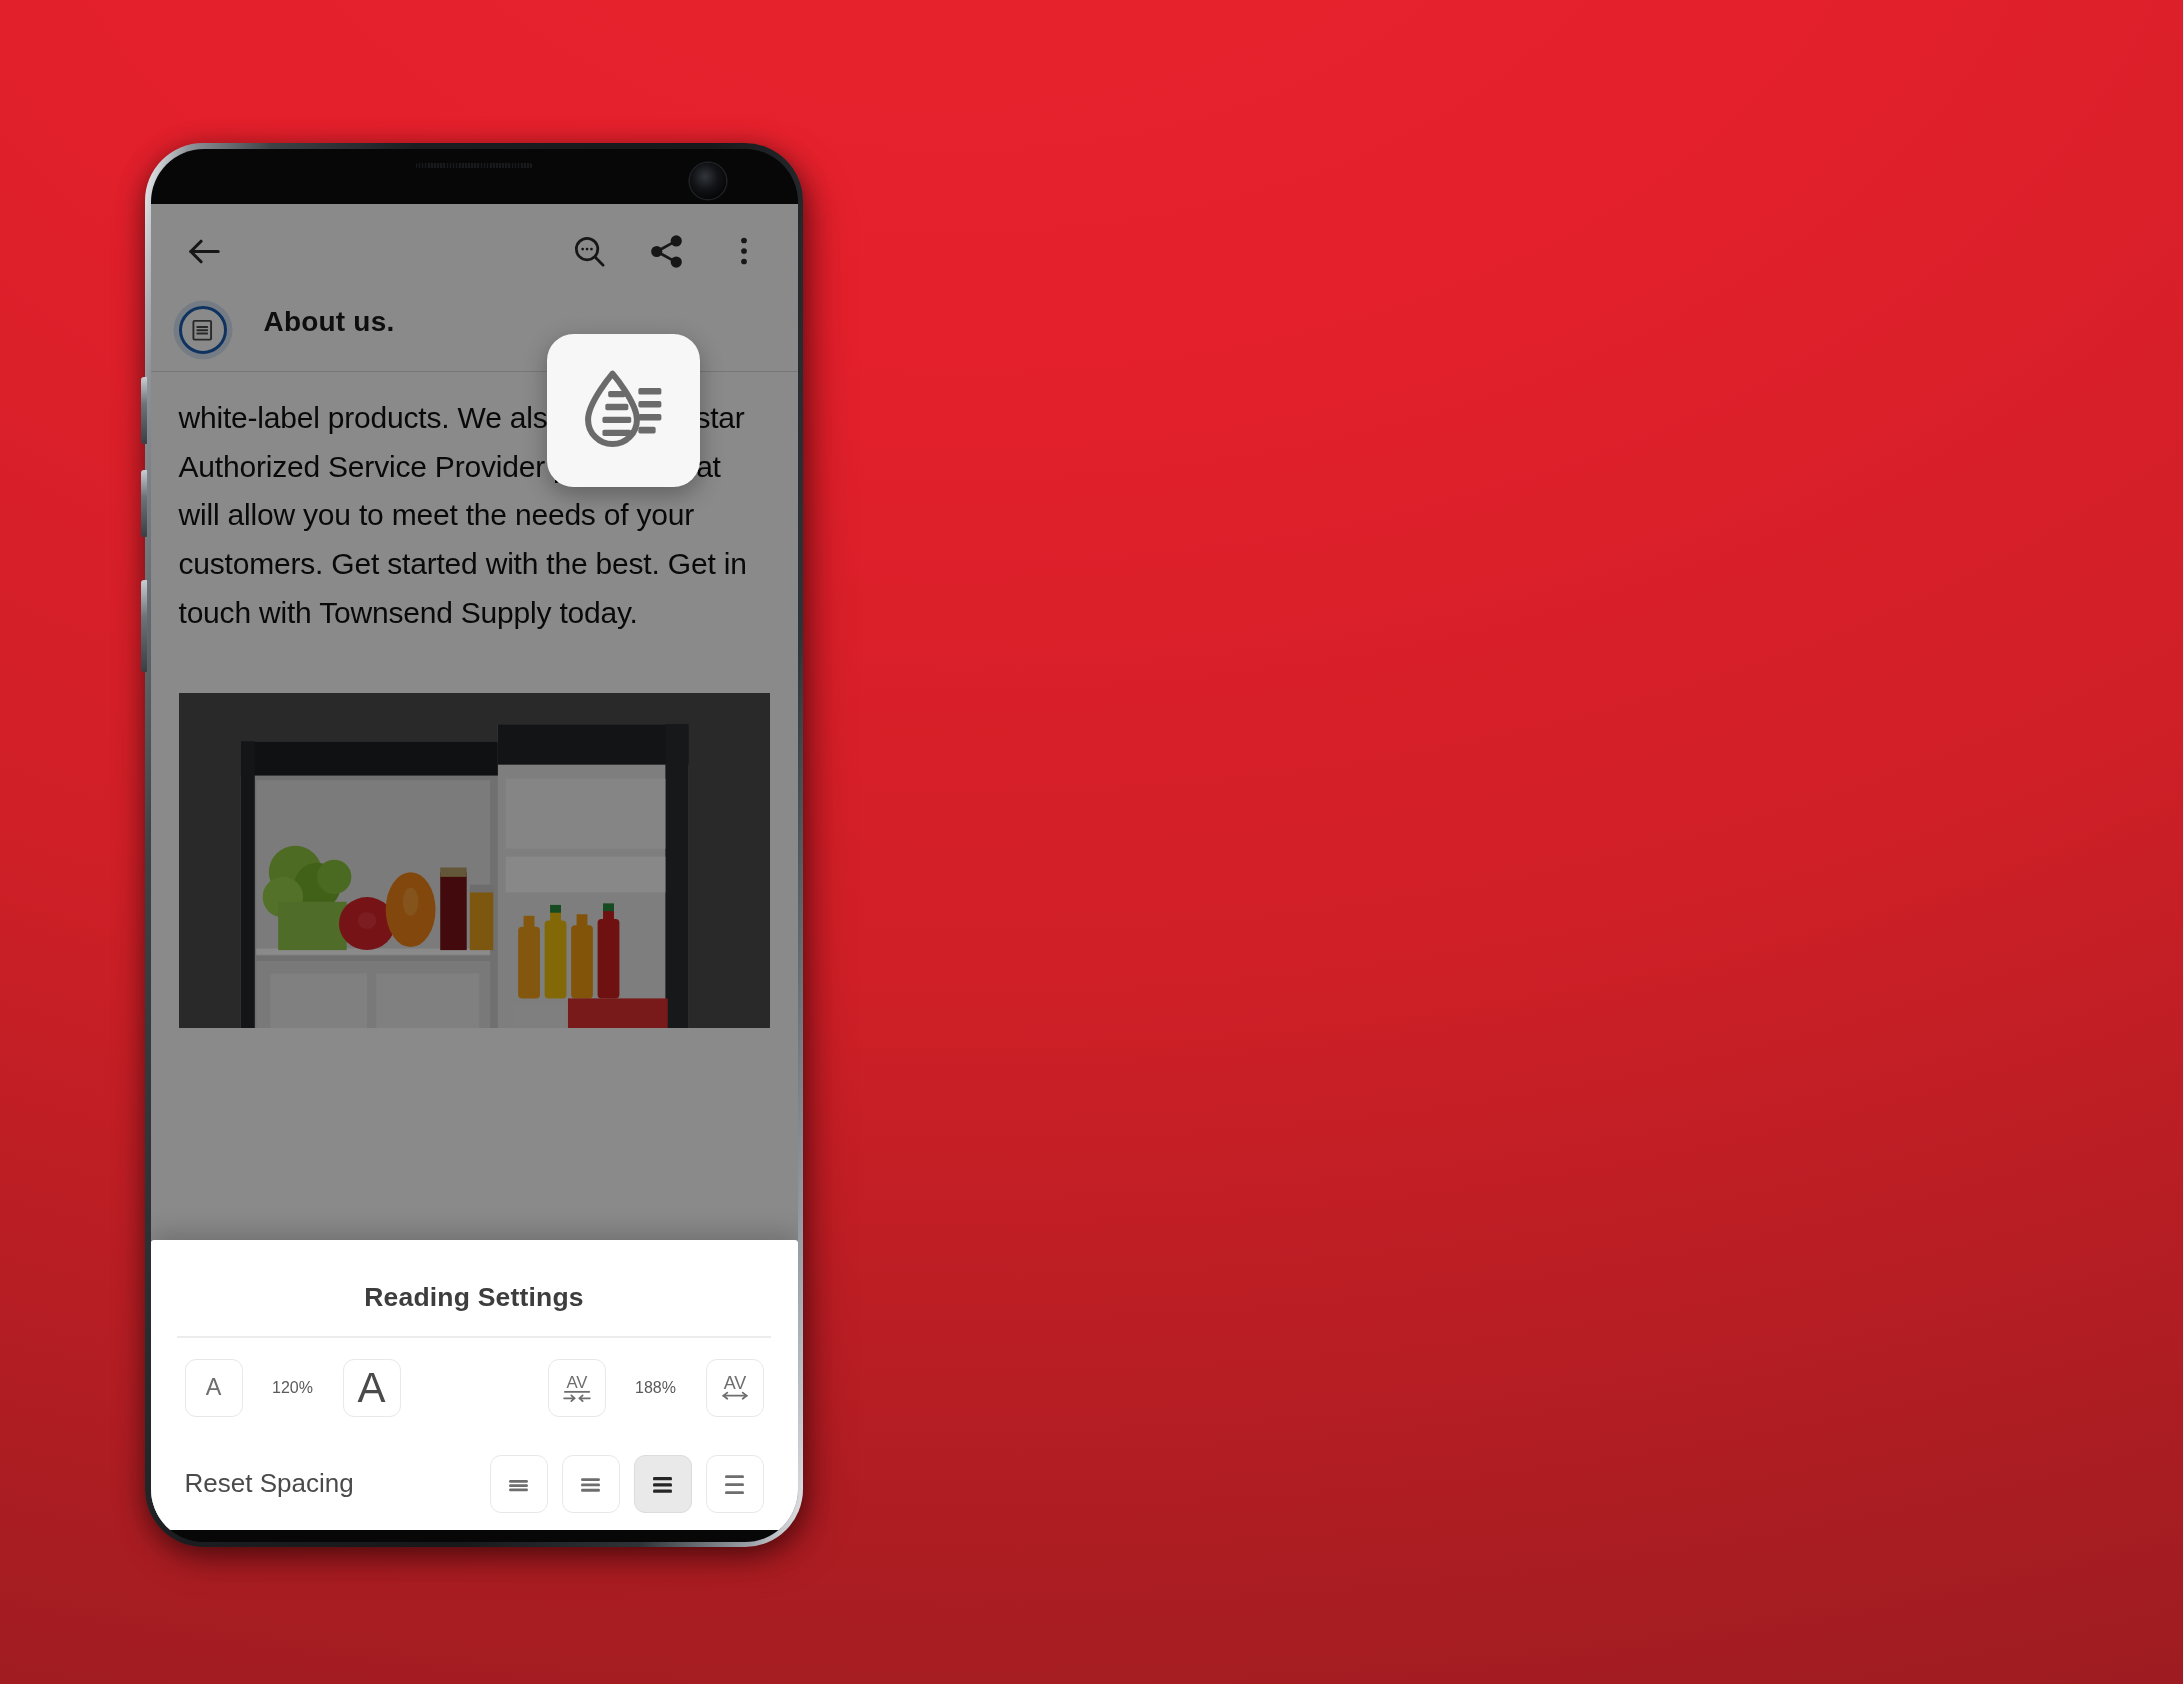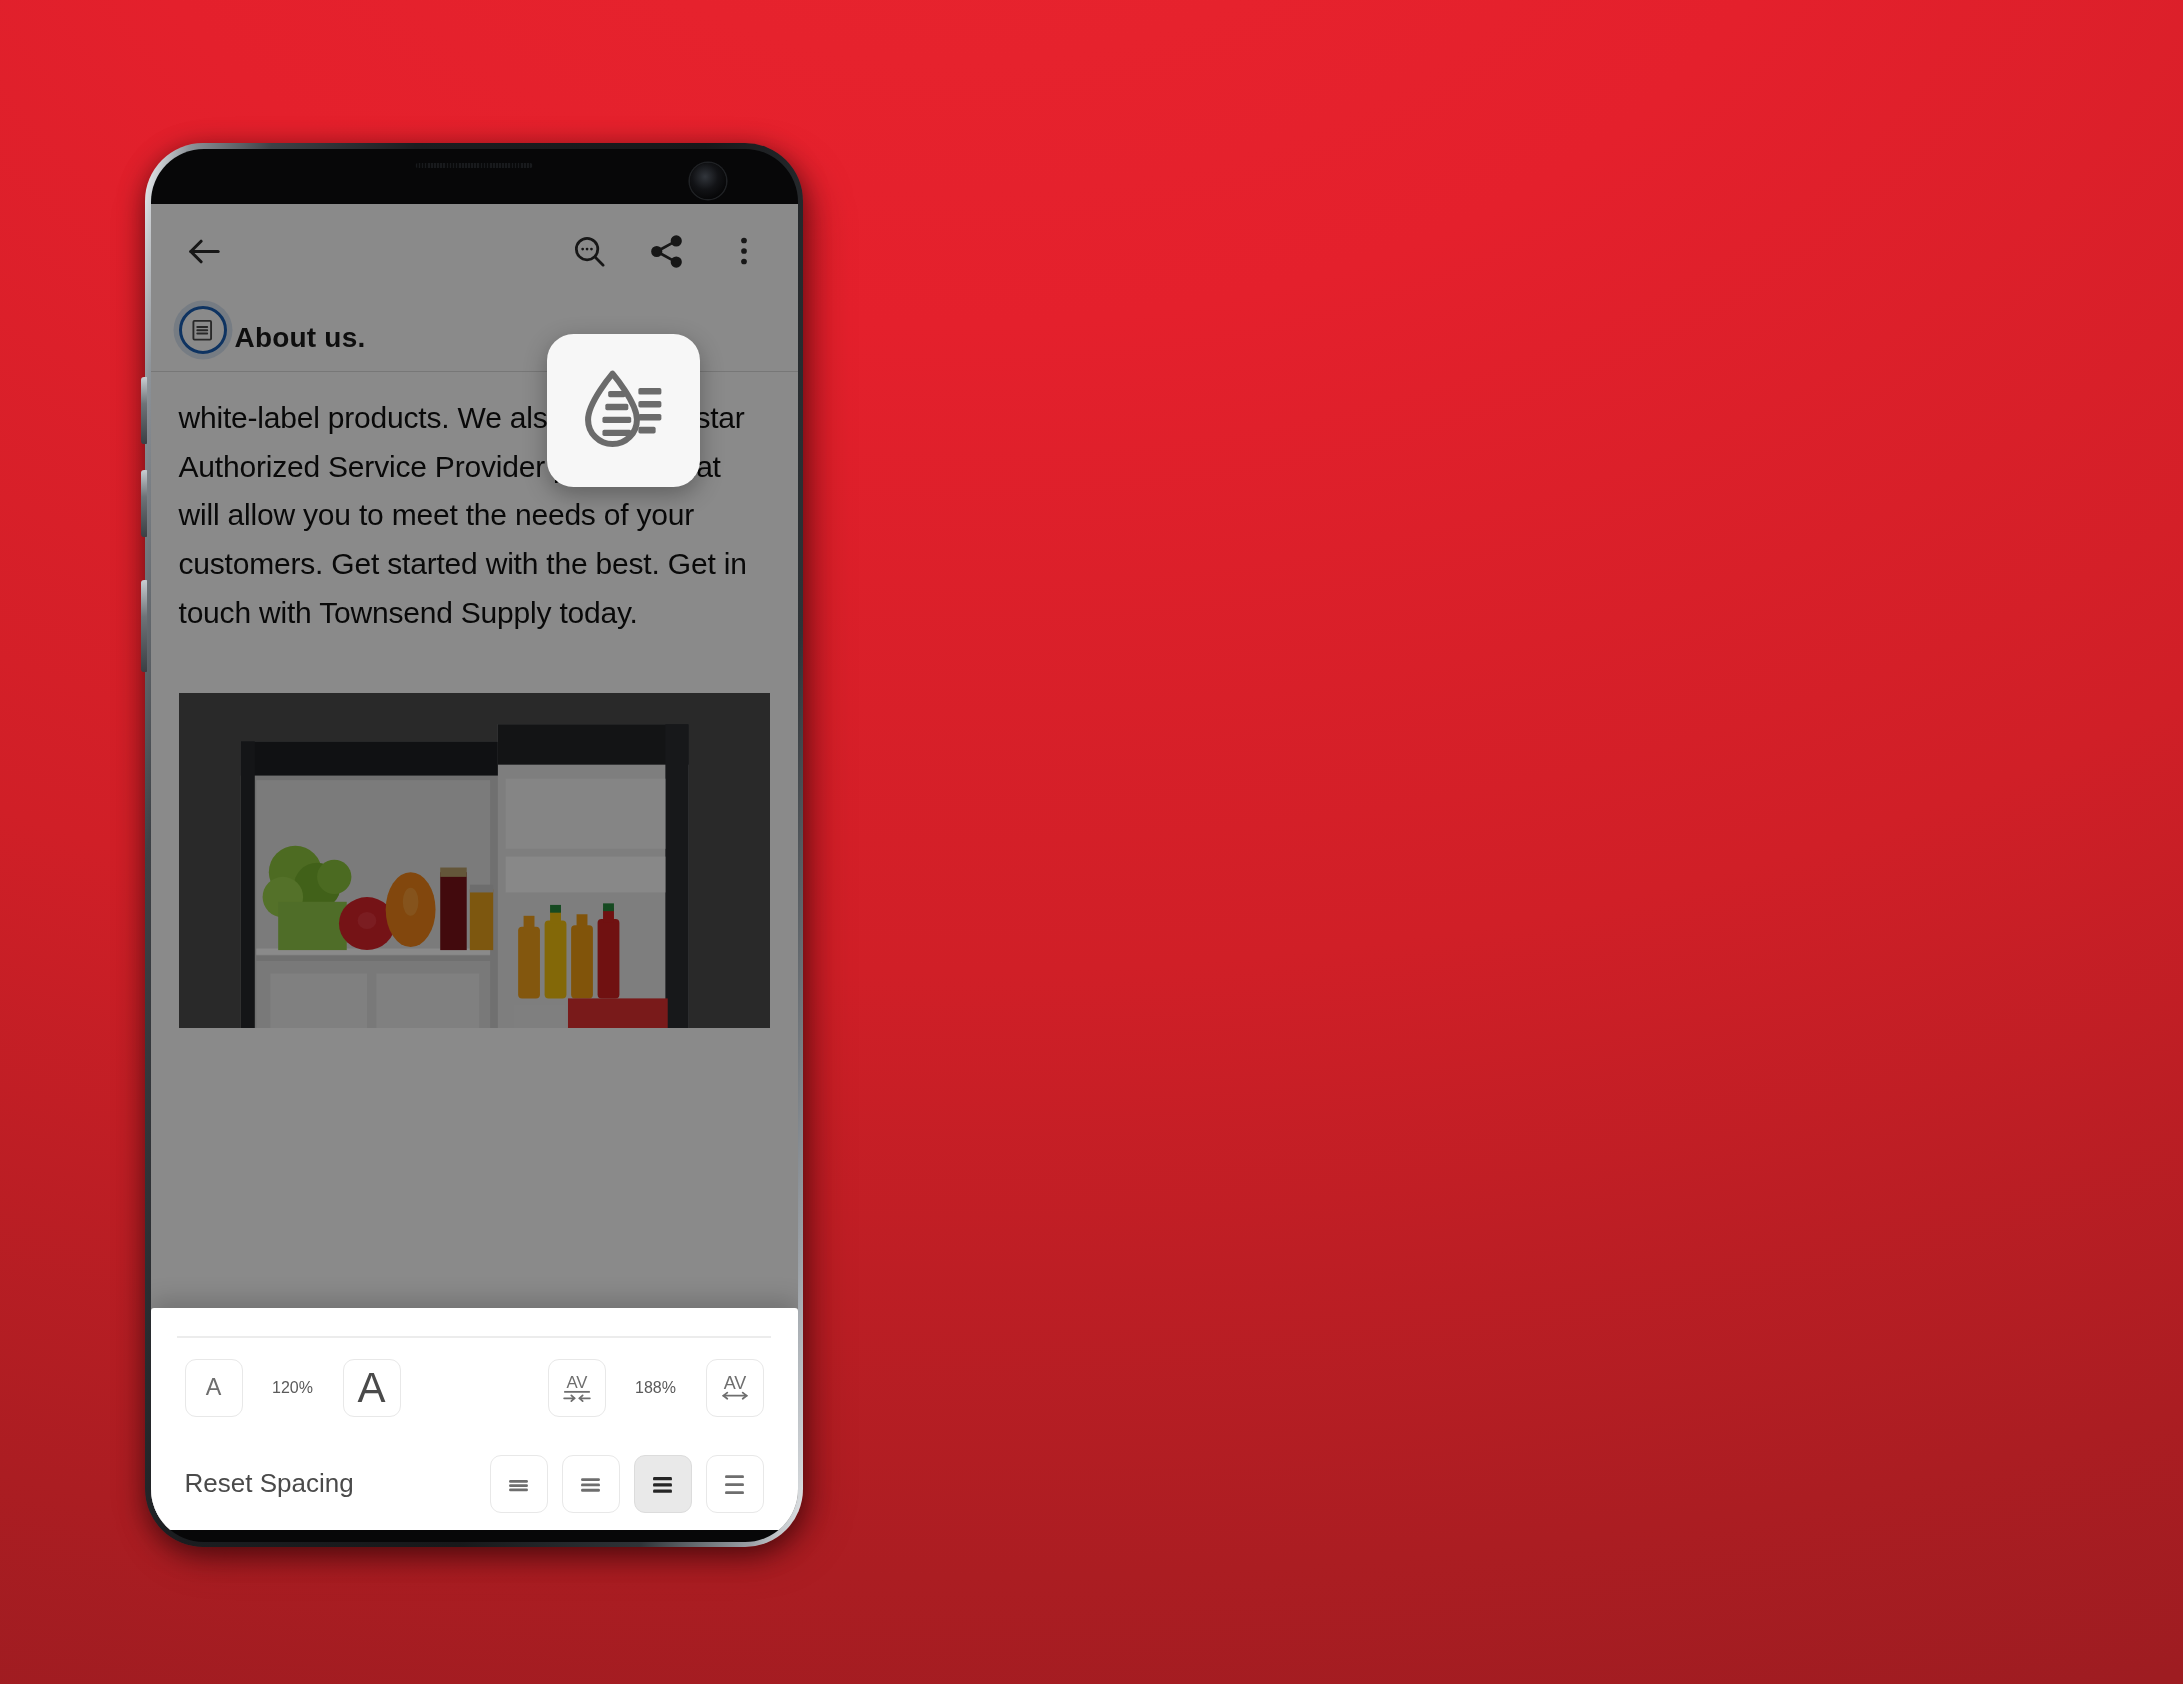--- a/index.html
+++ b/index.html
@@ -138,22 +138,22 @@
     width: 51px; height: 51px;
     display: flex; align-items: center; justify-content: center;
   }
   .tb-icon svg { display: block; }
   #toolbar .right-group { display: flex; align-items: center; gap: 26.5px; }
 
   
   #article-head {
     position: relative;
     display: flex;
-    align-items: flex-end;
-    gap: 8px;
+    align-items: flex-start;
+    gap: 37px;
     padding: 7.8px 28px 17px 28px;
     border-bottom: 0.8px solid #dddddd;
     background: #ffffff;
     z-index: 1;
   }
   #article-head .doc-badge {
     width: 48px; height: 48px;
     border-radius: 50%;
     border: 3.1px solid #1a5fb4;
     display: flex; align-items: center; justify-content: center;
@@ -411,20 +411,21 @@
               <rect x="254" y="360" width="132" height="80" fill="#ececec"></rect>
             </svg>
           </div>
 
           <div id="app-dim"></div>
 
         </div>
 
         <div id="sheet">
 
+          <div id="sheet-title">Reading Settings</div>
 
           <div class="sheet-divider"></div>
 
           <div class="ctl-row" id="row-size">
 
             <div class="group">
               <div class="sq-btn">
                 <span class="glyph-sm">A</span>
               </div>
               <div class="pct">120%</div>

